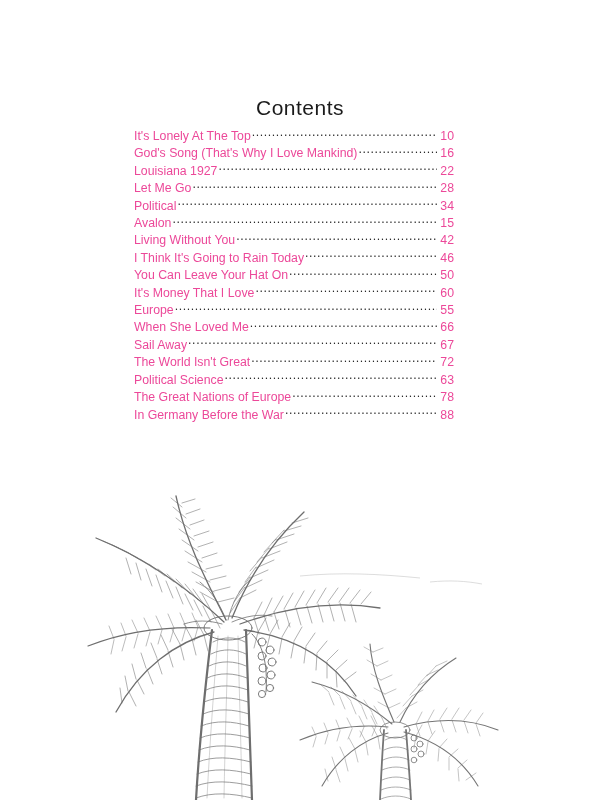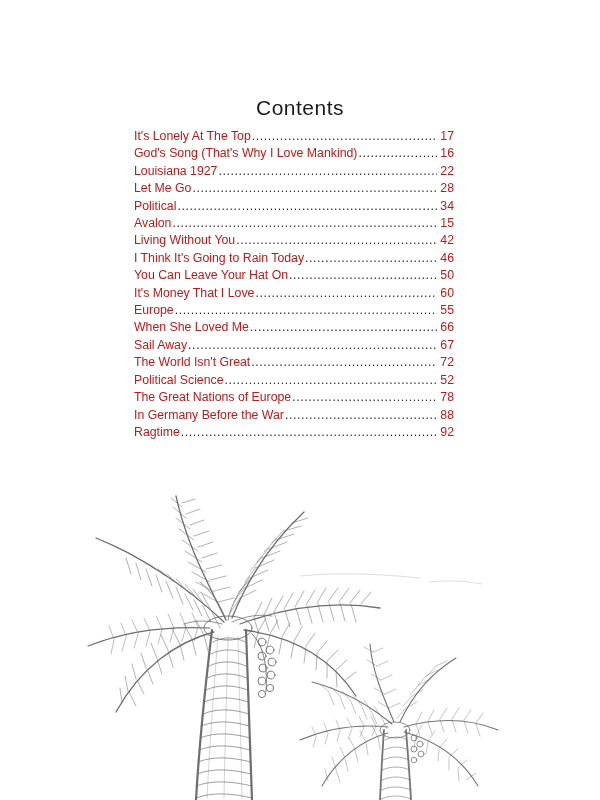--- a/index.html
+++ b/index.html
@@ -32,24 +32,24 @@
     color: #1b1b1b;
   }
   .toc {
     position: absolute;
     top: 128px;
     left: 134px;
     width: 320px;
   }
   .toc-row {
     display: flex;
-    align-items: flex-end;
+    align-items: flex-start;
     font-size: 12.3px;
     line-height: 17.4px;
-    color: #b91c1c;
+    color: #ec4899;
     white-space: nowrap;
   }
   .toc-title {
     flex: 0 1 auto;
     overflow: hidden;
   }
   .toc-dots {
     flex: 1 1 auto;
     overflow: hidden;
     margin: 0 1px;
@@ -89,21 +89,21 @@
 
 <div class="page">
 
   <h1 class="page-title">Contents</h1>
 
   <div class="toc">
 
   <div class="toc-row">
         <span class="toc-title">It's Lonely At The Top</span>
         <span class="toc-dots"></span>
-        <span class="toc-page">17</span>
+        <span class="toc-page">10</span>
       </div>
       <div class="toc-row">
         <span class="toc-title">God's Song (That's Why I Love Mankind)</span>
         <span class="toc-dots"></span>
         <span class="toc-page">16</span>
       </div>
       <div class="toc-row">
         <span class="toc-title">Louisiana 1927</span>
         <span class="toc-dots"></span>
         <span class="toc-page">22</span>
@@ -159,36 +159,31 @@
         <span class="toc-page">67</span>
       </div>
       <div class="toc-row">
         <span class="toc-title">The World Isn't Great</span>
         <span class="toc-dots"></span>
         <span class="toc-page">72</span>
       </div>
       <div class="toc-row">
         <span class="toc-title">Political Science</span>
         <span class="toc-dots"></span>
-        <span class="toc-page">52</span>
+        <span class="toc-page">63</span>
       </div>
       <div class="toc-row">
         <span class="toc-title">The Great Nations of Europe</span>
         <span class="toc-dots"></span>
         <span class="toc-page">78</span>
       </div>
       <div class="toc-row">
         <span class="toc-title">In Germany Before the War</span>
         <span class="toc-dots"></span>
         <span class="toc-page">88</span>
-      </div>
-      <div class="toc-row">
-        <span class="toc-title">Ragtime</span>
-        <span class="toc-dots"></span>
-        <span class="toc-page">92</span>
       </div>
     </div>
 
   <div class="illustration">
     <svg width="600" height="370" viewBox="0 0 600 370" xmlns="http://www.w3.org/2000/svg" aria-hidden="true">
       <defs>
         <g id="frond-unit">
           <path d="M0,0 L120,-10" stroke="#777" stroke-width="1.6" fill="none"></path>
         </g>
       </defs>

